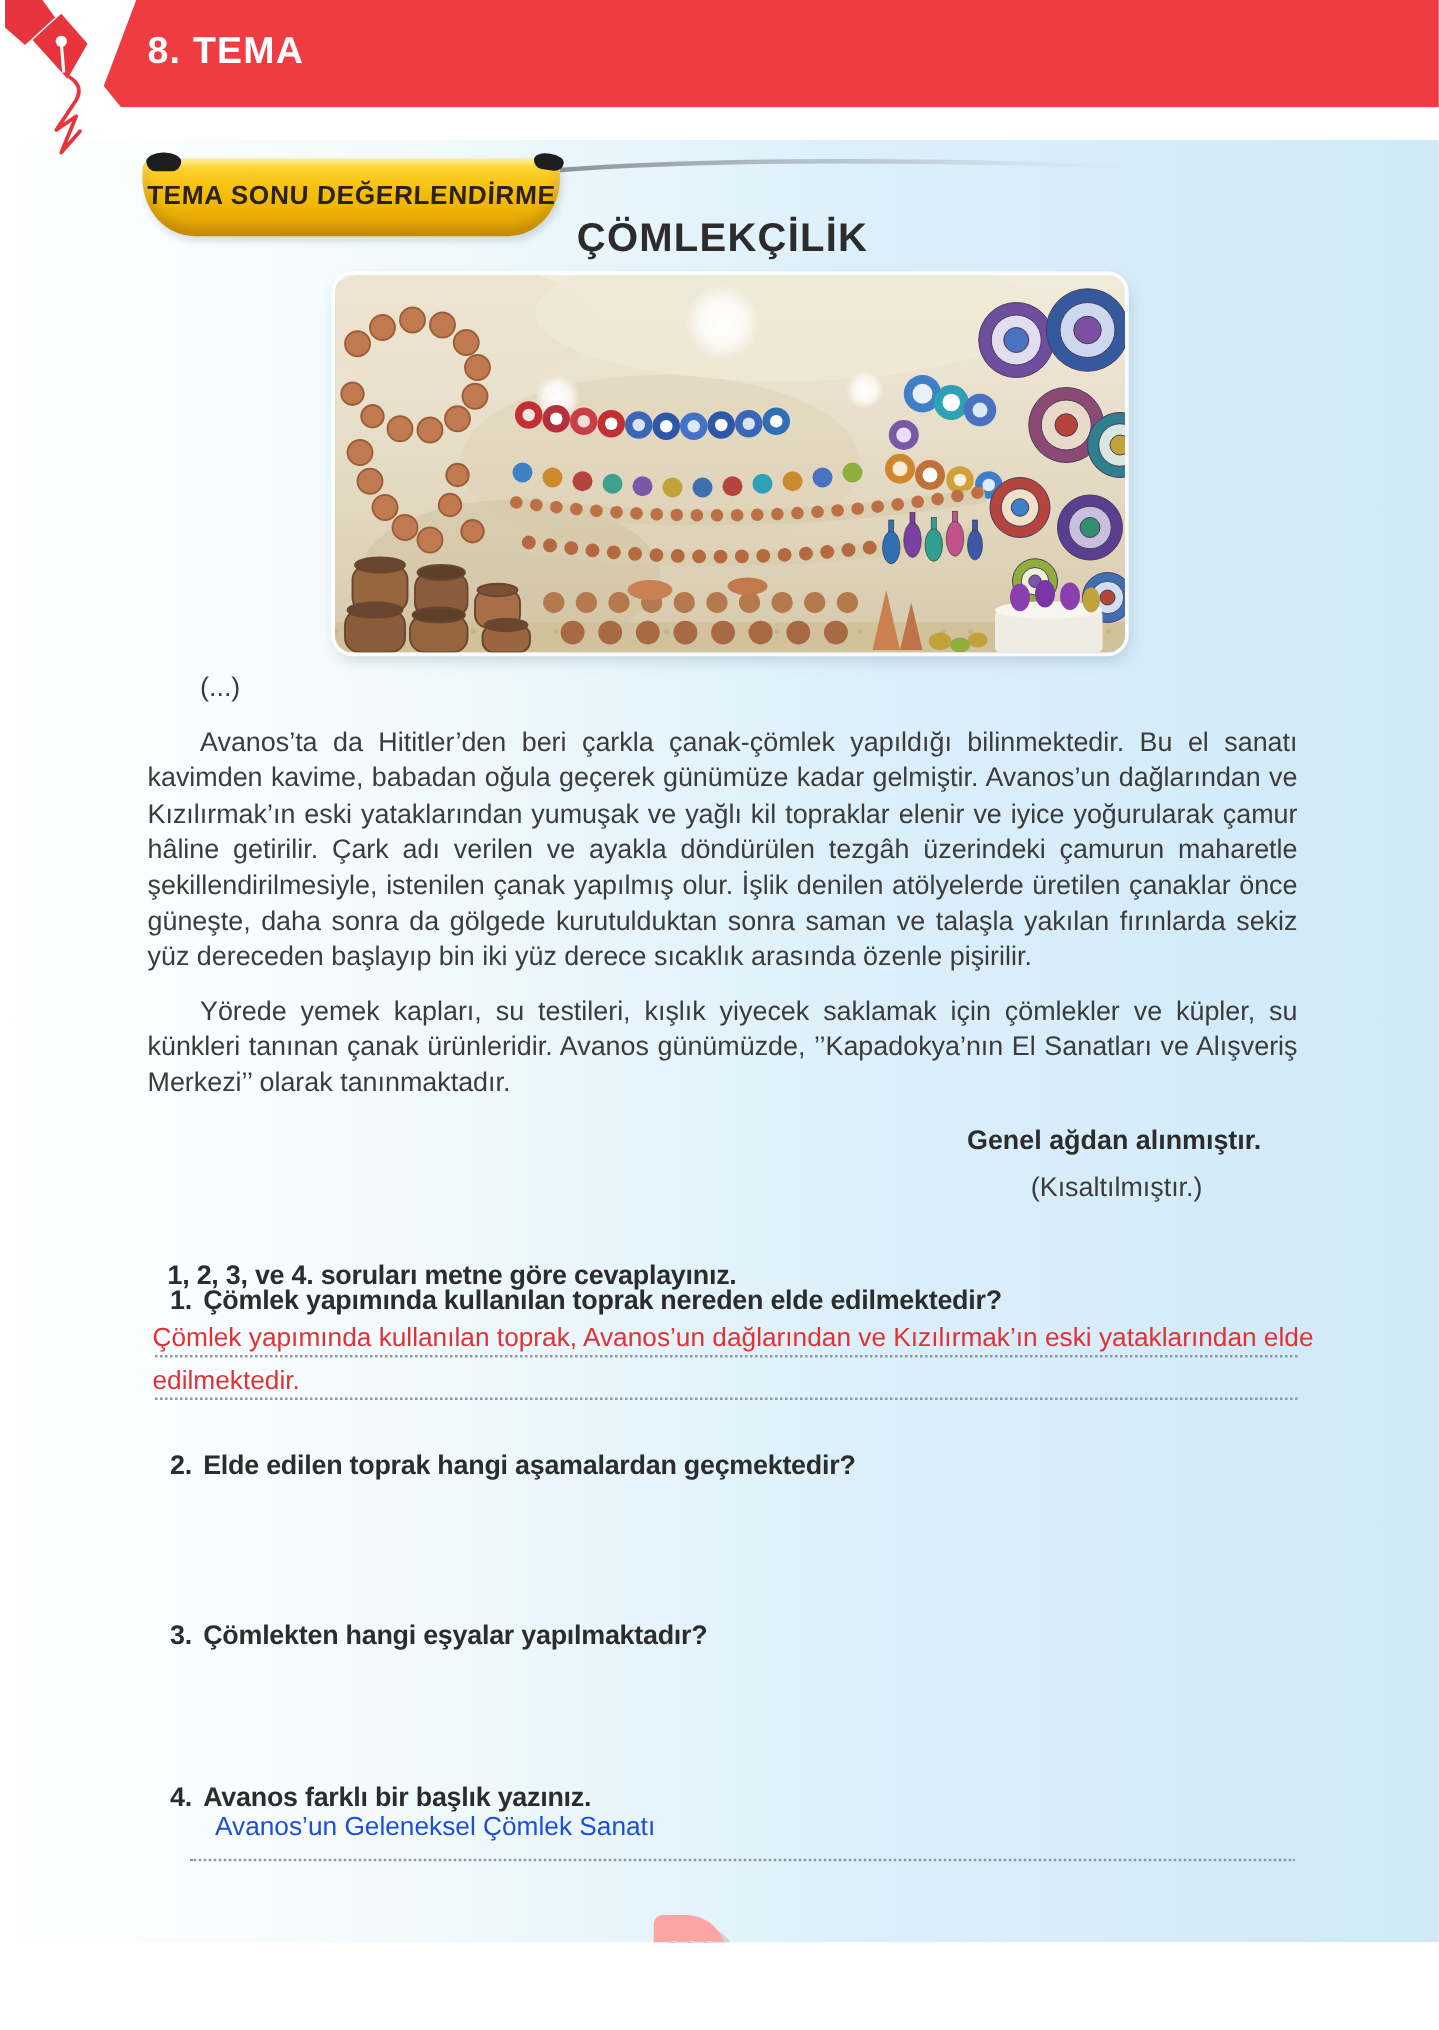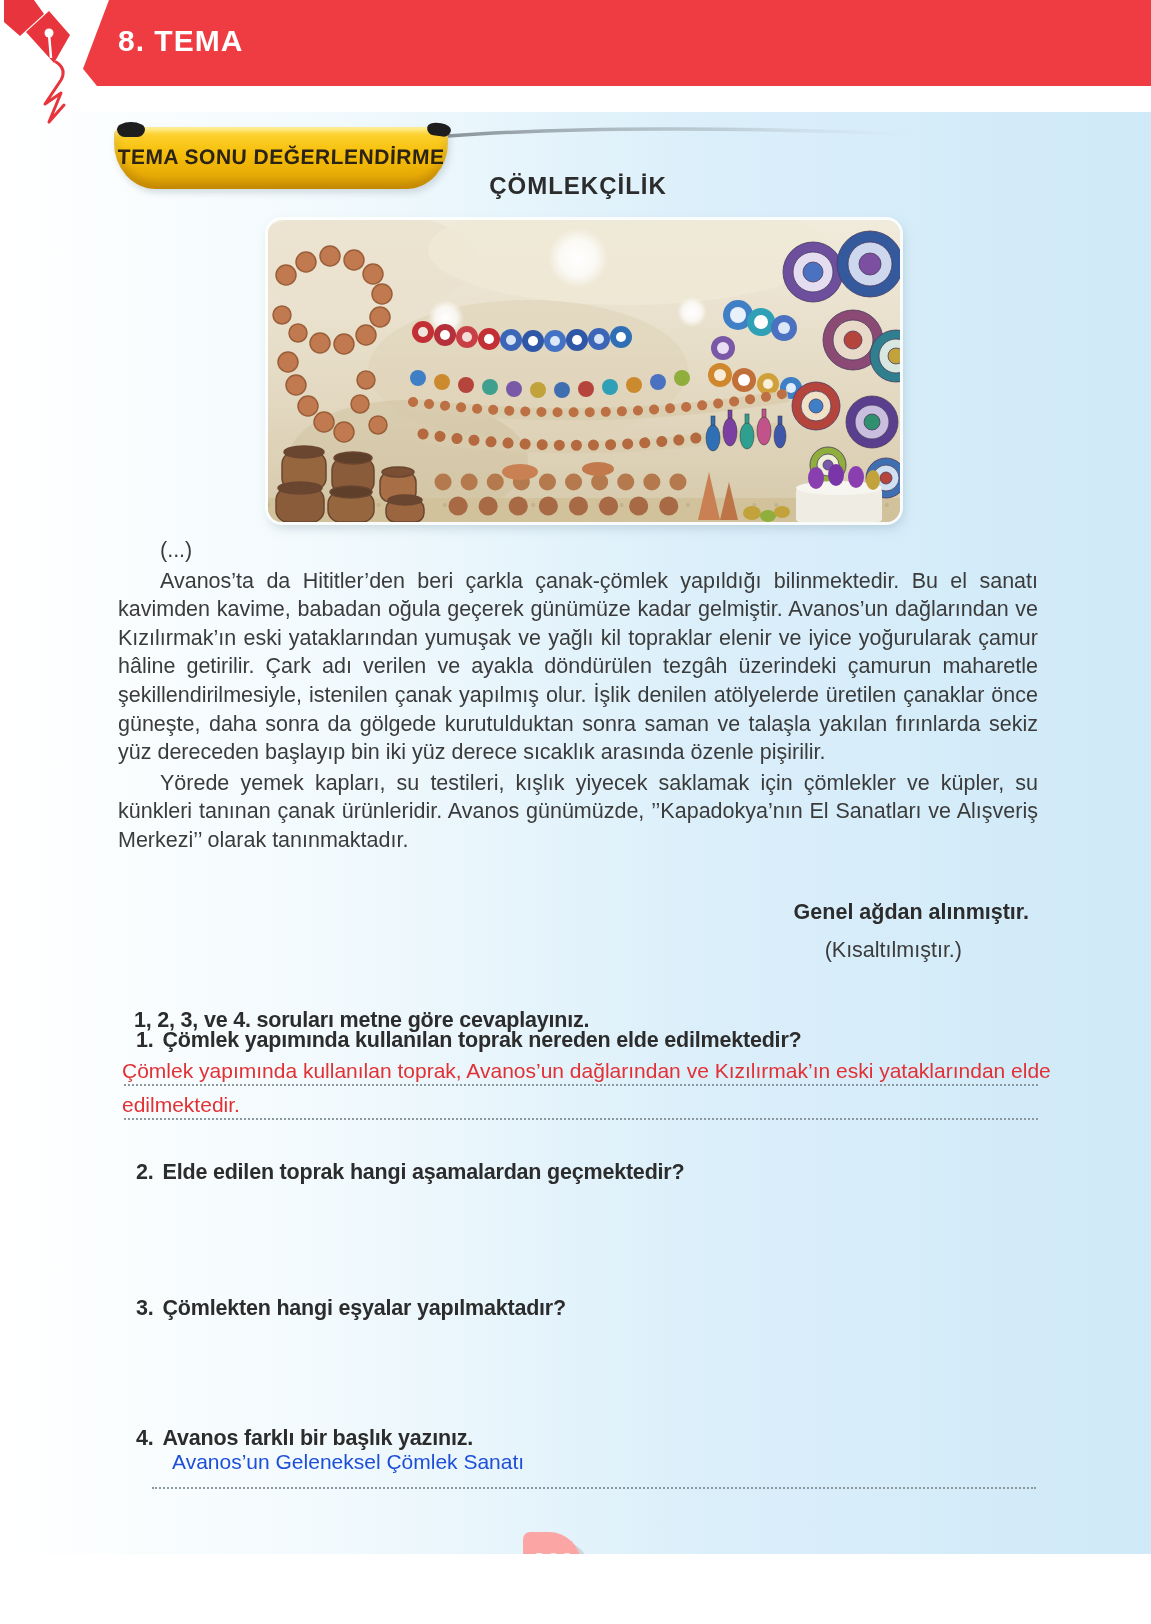--- a/index.html
+++ b/index.html
@@ -27,32 +27,32 @@
         box-shadow:inset 0 -7px 9px rgba(140,90,0,.35), inset 0 4px 5px rgba(255,255,210,.65),
                    2px 4px 6px rgba(110,130,140,.25);}
   .badge::before{content:"";position:absolute;left:3px;top:-5px;width:28px;height:15px;
         background:#1e1e1e;border-radius:50% 50% 8px 8px;}
   .badge::after{content:"";position:absolute;right:-3px;top:-4px;width:24px;height:13px;
         background:#1e1e1e;border-radius:50% 50% 8px 8px;transform:rotate(8deg);}
   .badge-text{position:relative;z-index:2;display:block;text-align:center;line-height:60px;
         font-size:21px;font-weight:800;color:#2a2316;letter-spacing:.5px;transform:skewX(-2deg);}
 
   .article-title{position:absolute;left:118px;top:172px;width:920px;text-align:center;
-        font-size:24px;font-weight:bold;color:#2c2c2c;letter-spacing:1px;}
+        font-size:32px;font-weight:bold;color:#2c2c2c;letter-spacing:1px;}
 
   .photo{position:absolute;left:268px;top:220px;width:632px;height:302px;border-radius:14px;
         overflow:hidden;box-shadow:0 0 0 3px rgba(255,255,255,.9), 2px 5px 12px rgba(110,135,150,.35);}
   .photo svg{display:block;}
 
   .article{position:absolute;left:118px;top:536px;width:920px;font-size:21.5px;
         line-height:28.6px;color:#3b3b3b;text-align:justify;}
   .article p{margin:0;text-indent:42px;}
-  .article p + p{margin-top:2px;}
-
-  .source-line{position:absolute;right:141px;top:900px;font-size:21.5px;font-weight:bold;color:#2c2c2c;}
+  .article p + p{margin-top:15px;}
+
+  .source-line{position:absolute;right:161px;top:900px;font-size:21.5px;font-weight:bold;color:#2c2c2c;}
   .abridged-line{position:absolute;right:208px;top:938px;font-size:21.5px;color:#3b3b3b;}
 
   .instruction{position:absolute;left:134px;top:1008px;font-size:21.5px;font-weight:bold;
         color:#2c2c2c;letter-spacing:-0.2px;}
 
   .question{position:absolute;left:136px;font-size:21.5px;font-weight:bold;color:#2c2c2c;
         letter-spacing:-0.2px;}
   .question .q-num{margin-right:9px;}
 
   .answers{position:absolute;left:122px;width:916px;font-size:21px;color:#e23034;}

